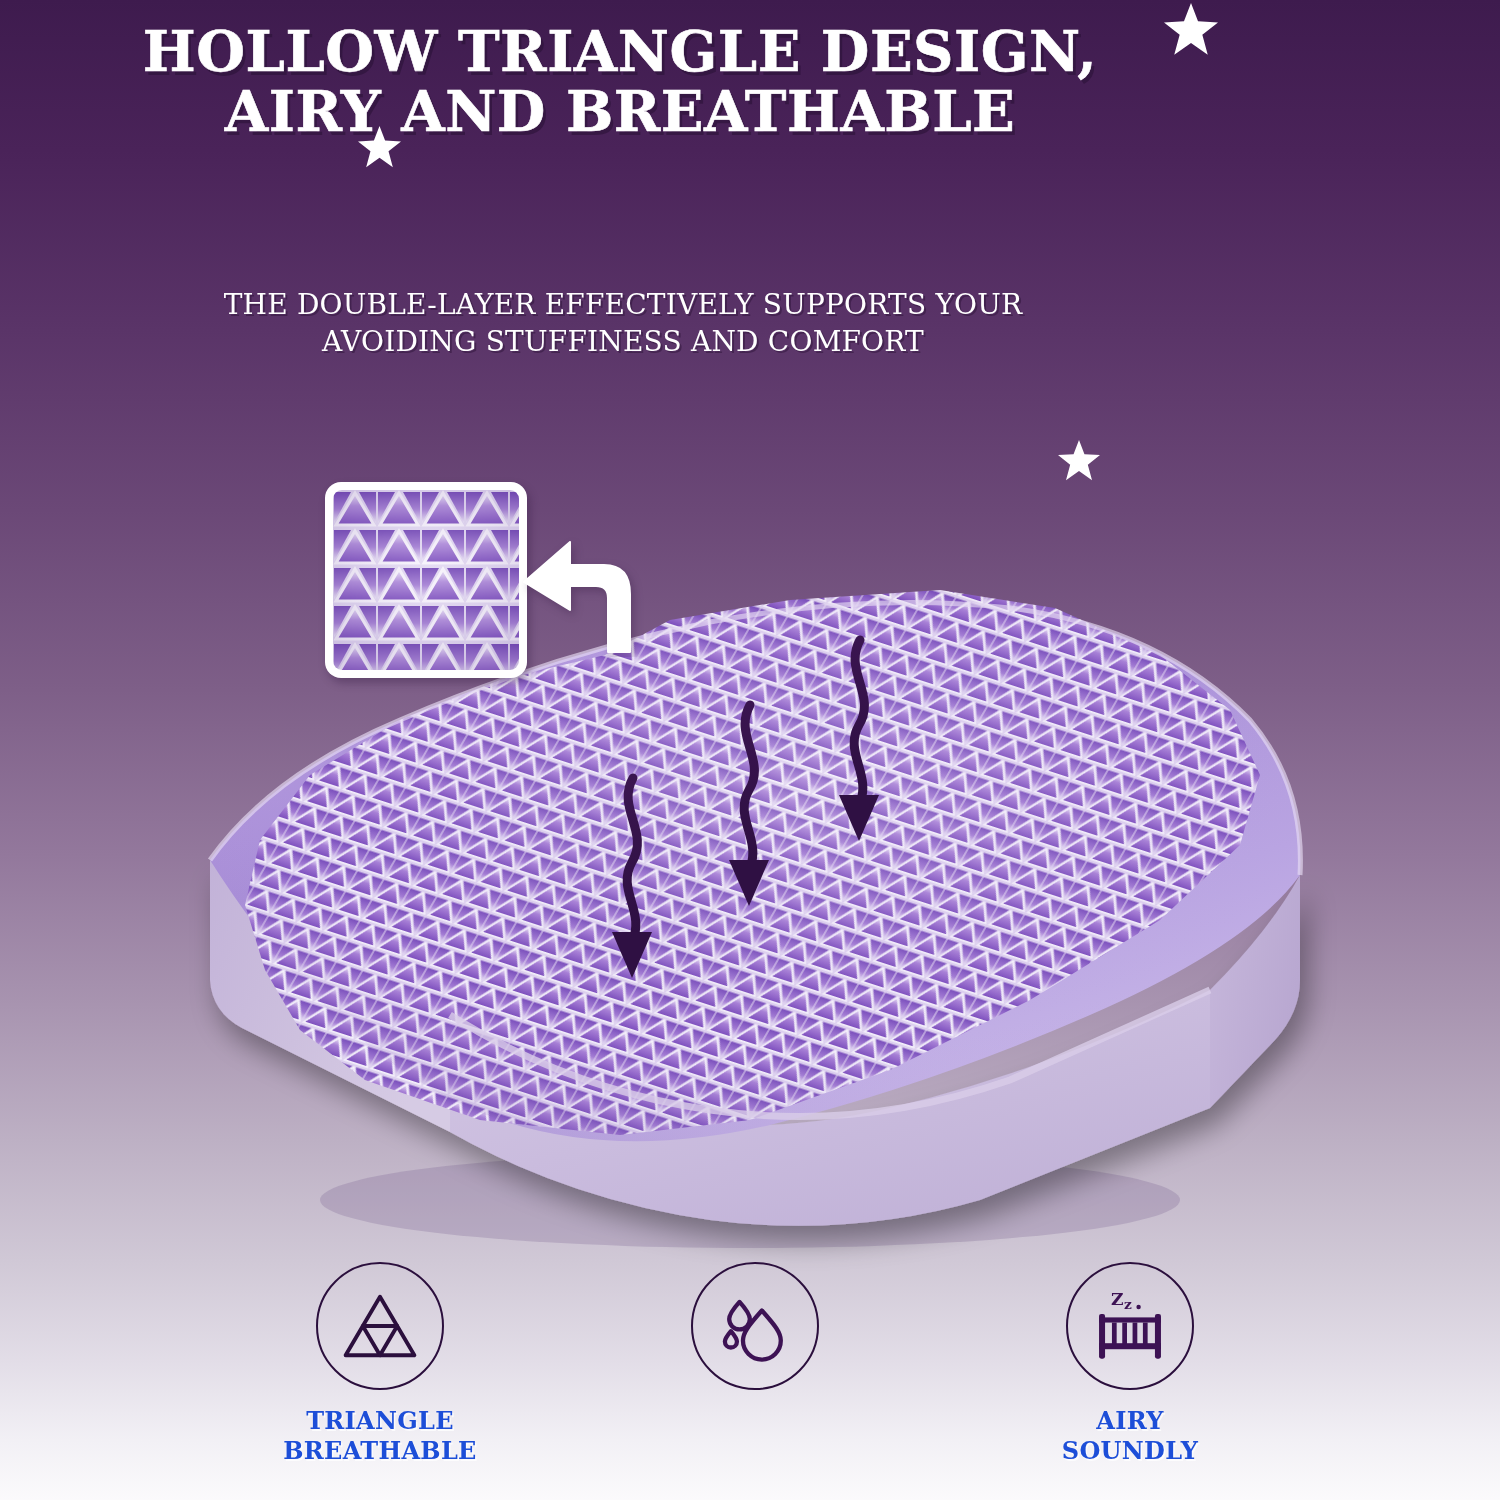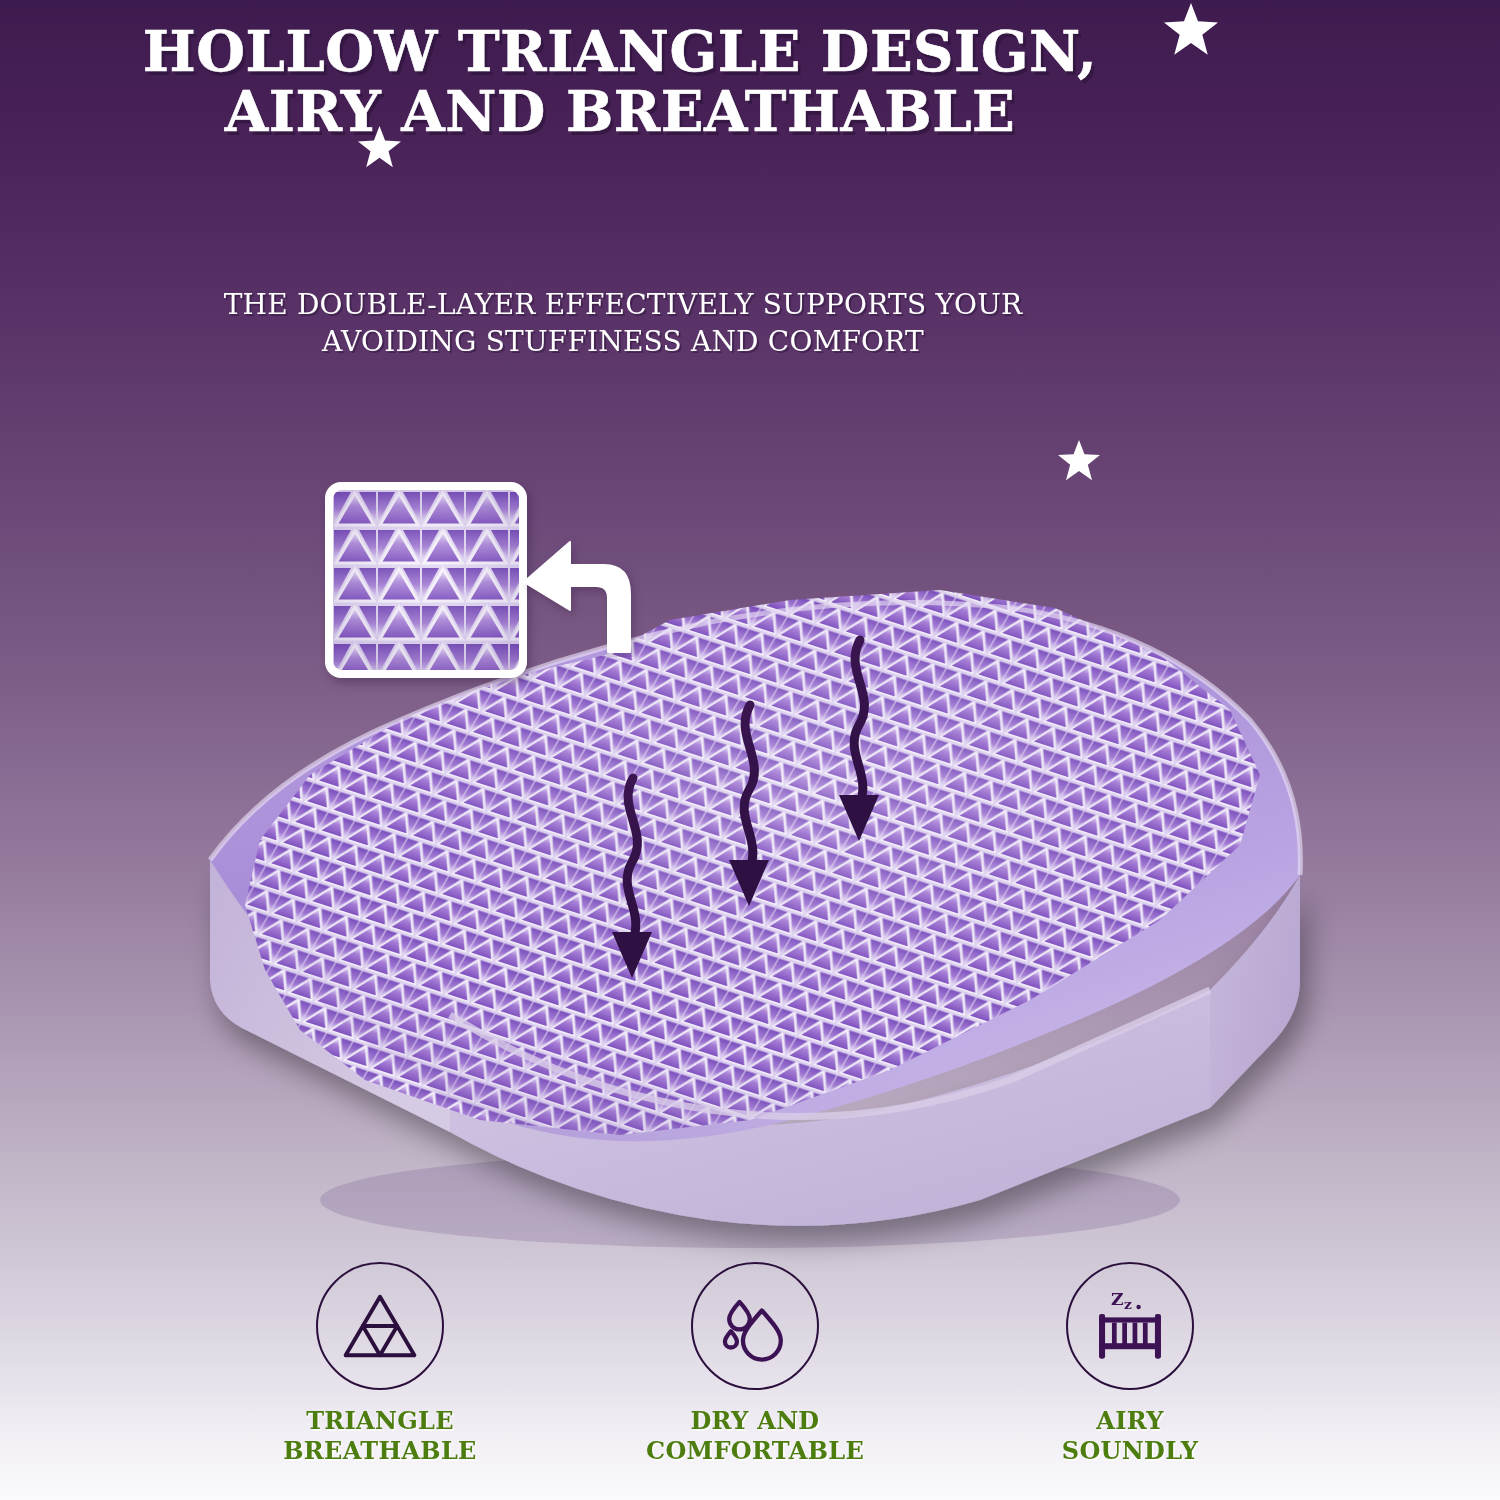--- a/index.html
+++ b/index.html
@@ -123,21 +123,21 @@
   }
   .feature-icon svg { width: 86px; height: 86px; display: block; }
   .feature-label {
     margin-top: 16px;
     text-align: center;
     font-family: "DejaVu Serif", serif;
     font-weight: 700;
     font-size: 24px;
     line-height: 1.26;
     letter-spacing: .3px;
-    color: #4d7c0f;
+    color: #1d4ed8;
     text-shadow: 1.5px 1.5px 0 rgba(255,255,255,.75);
   }
   .feature-label .fl-line { display: block; white-space: nowrap; }
 </style>
 </head>
 <body>
 
 <div class="star" id="star-1"></div>
 <div class="star" id="star-2"></div>
 <div class="star" id="star-3"></div>
@@ -344,24 +344,20 @@
   <div class="feature-item">
     <div class="feature-icon">
       <svg viewBox="0 0 100 100">
         <g fill="none" stroke="#3d1254" stroke-width="5" stroke-linejoin="round">
           <path d="M58 32 C74 50 80 58 80 67 A22 22 0 0 1 36 67 C36 58 42 50 58 32 Z"></path>
           <path d="M32 22 C41 32 44 37 44 42 A12 12 0 0 1 20 42 C20 37 23 32 32 22 Z"></path>
           <path d="M22 56 C27 62 29 65 29 68 A7 7 0 0 1 15 68 C15 65 17 62 22 56 Z"></path>
         </g>
       </svg>
     </div>
-    <div class="feature-label">
-      <span class="fl-line">DRY AND</span>
-      <span class="fl-line">COMFORTABLE</span>
-    </div>
   </div>
 
 
   <div class="feature-item">
     <div class="feature-icon">
       <svg viewBox="0 0 100 100">
         <g fill="#3d1254">
 
           <text x="28" y="26" font-family="DejaVu Serif, serif" font-size="20" font-weight="700">Z</text>
           <text x="43" y="30" font-family="DejaVu Serif, serif" font-size="16" font-weight="700">z</text>

